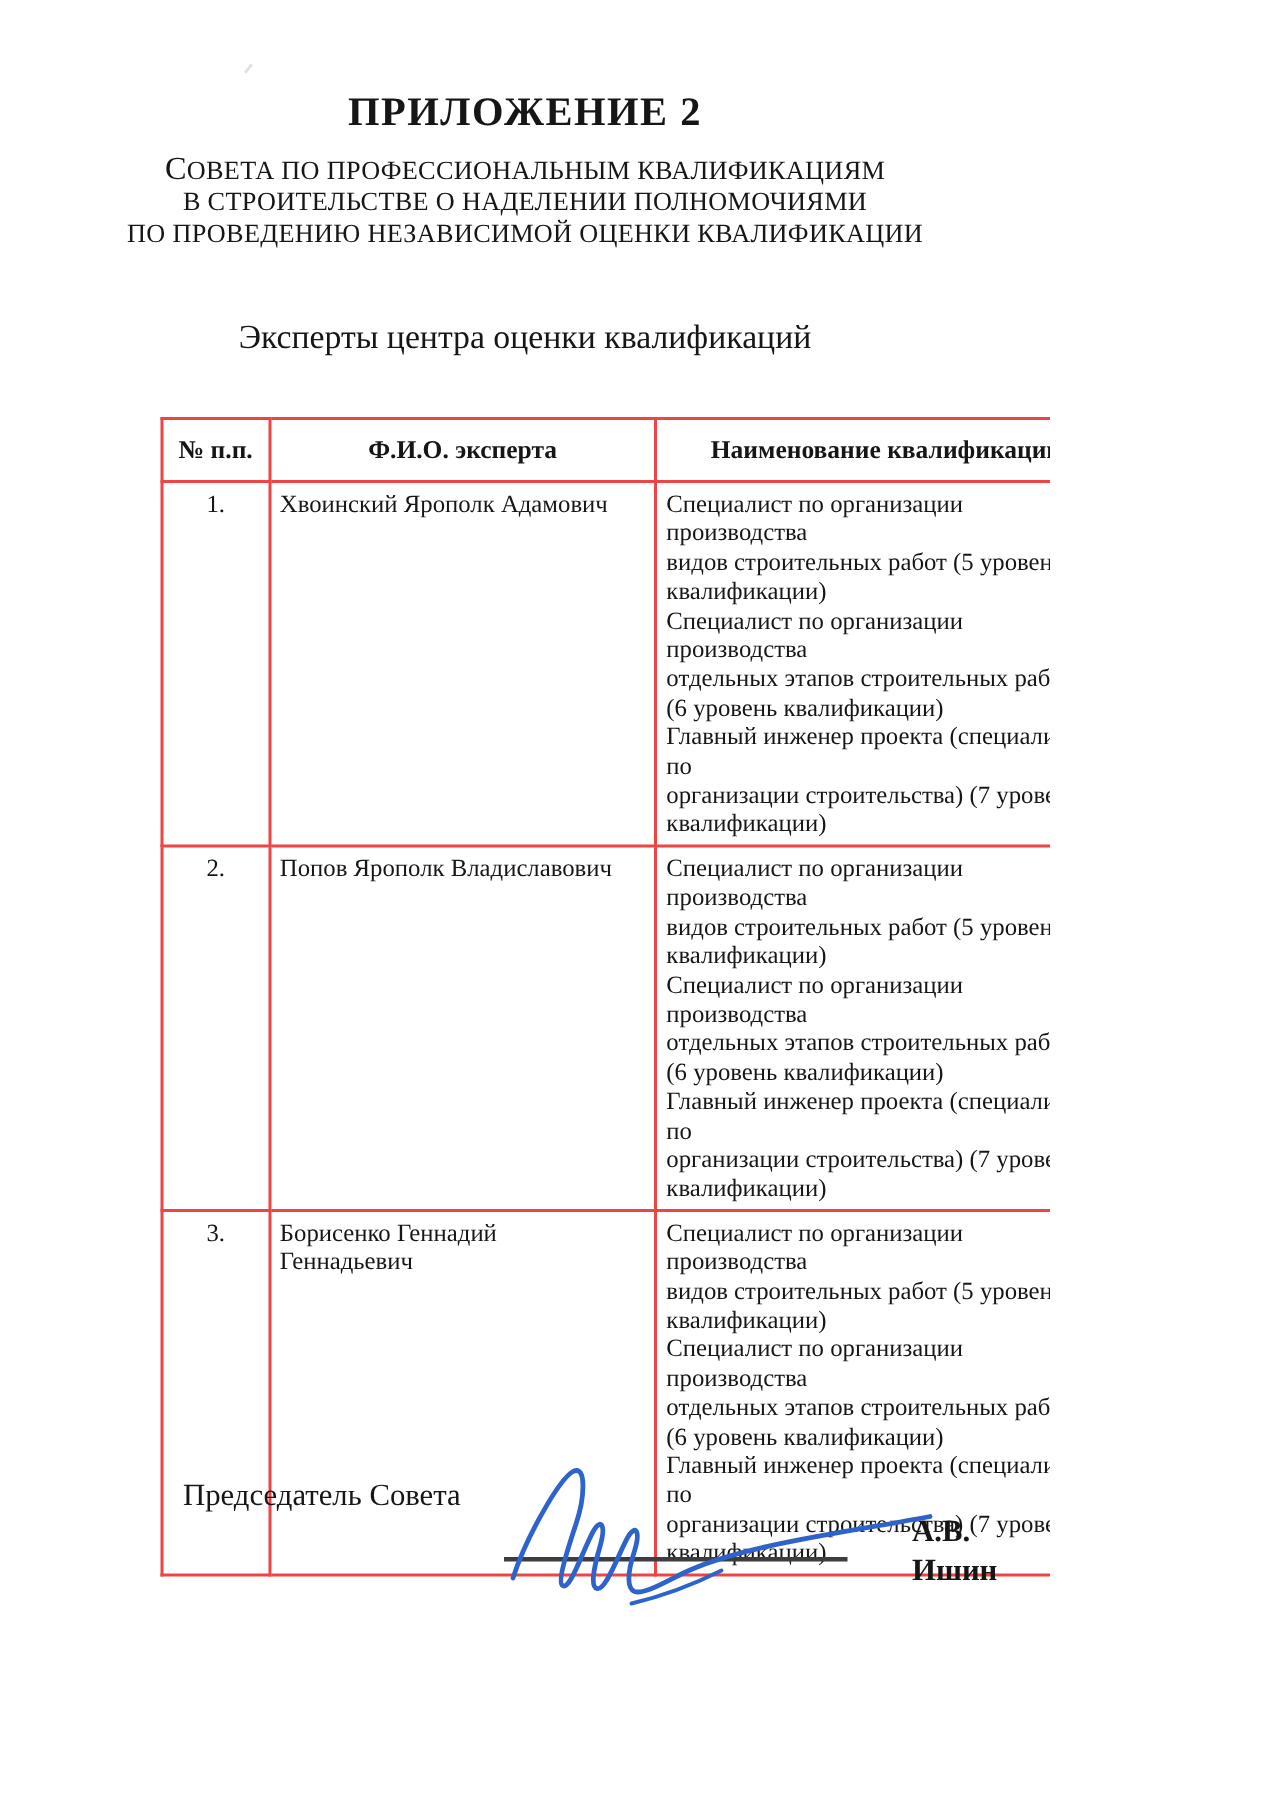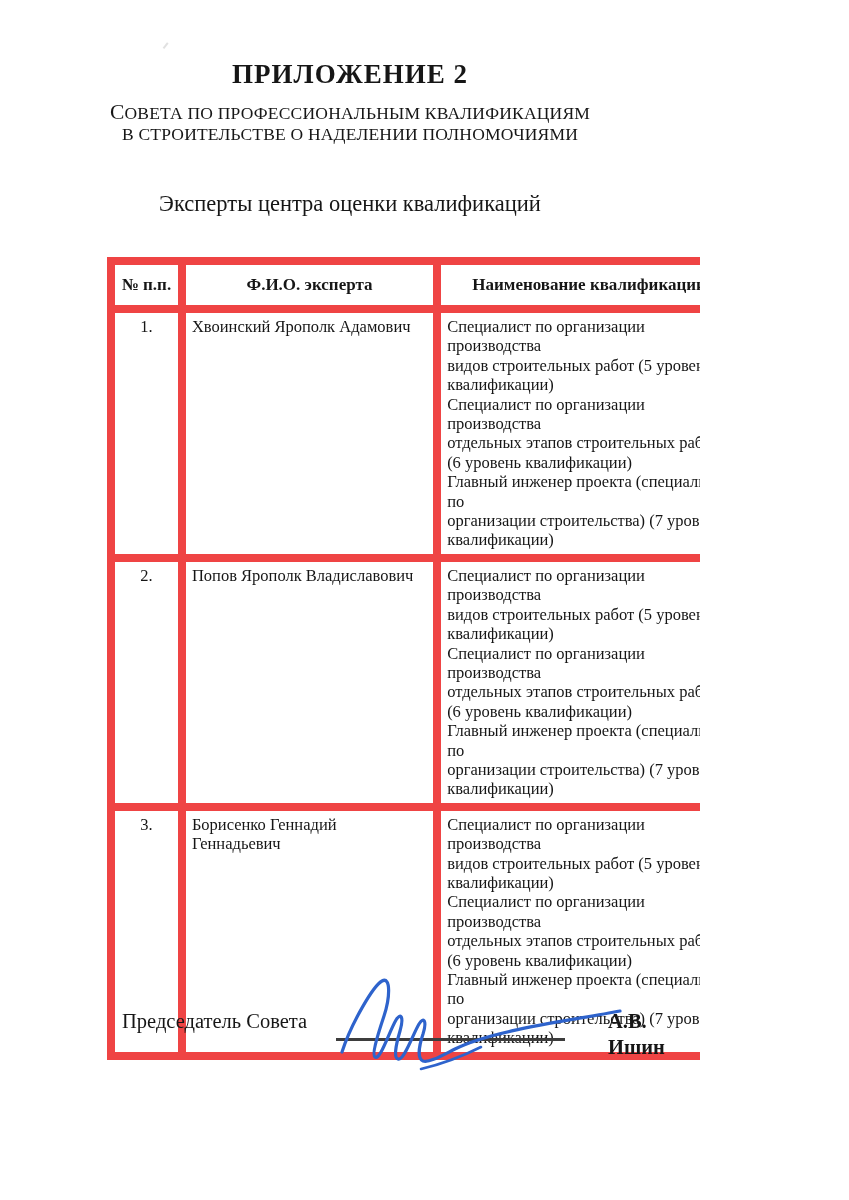--- a/index.html
+++ b/index.html
@@ -63,21 +63,21 @@
     font-weight: normal;
   }
   table.experts {
     margin: 39px 0 0 107px;
     width: 638px;
     border-collapse: collapse;
     table-layout: fixed;
   }
   table.experts th,
   table.experts td {
-    border: 8px solid #ef4444;
+    border: 2px solid #ef4444;
     font-weight: normal;
   }
   table.experts th {
     height: 36px;
     vertical-align: middle;
     text-align: center;
     font-size: 17px;
     font-weight: bold;
     padding: 2px 4px;
   }
@@ -94,21 +94,21 @@
   td.cell-num  { text-align: center; }
   td.cell-name { padding-left: 13px; padding-right: 8px; }
   td.cell-qual { padding-left: 8px; padding-right: 4px; }
   tr.row-1 { height: 179px; }
   tr.row-2 { height: 179px; }
   tr.row-3 { height: 187px; }
 
   .sig-role {
     position: absolute;
     left: 122px;
-    top: 1008px;
+    top: 984px;
     font-size: 20.5px;
     line-height: 26px;
   }
   .sig-name {
     position: absolute;
     left: 608px;
     top: 1008px;
     font-size: 20.5px;
     line-height: 26px;
     font-weight: bold;
@@ -135,20 +135,21 @@
 <div class="page">
 
   <div class="speck"></div>
 
   <div class="doc-title">ПРИЛОЖЕНИЕ 2</div>
 
 
   <div class="council-block">
     <div class="council-line first">СОВЕТА ПО ПРОФЕССИОНАЛЬНЫМ КВАЛИФИКАЦИЯМ</div>
     <div class="council-line">В СТРОИТЕЛЬСТВЕ О НАДЕЛЕНИИ ПОЛНОМОЧИЯМИ</div>
+    <div class="council-line">ПО ПРОВЕДЕНИЮ НЕЗАВИСИМОЙ ОЦЕНКИ КВАЛИФИКАЦИИ</div>
   </div>
 
   <div class="subtitle">Эксперты центра оценки квалификаций</div>
 
   <table class="experts">
     <colgroup>
       <col class="col-num">
       <col class="col-name">
       <col class="col-qual">
     </colgroup>

